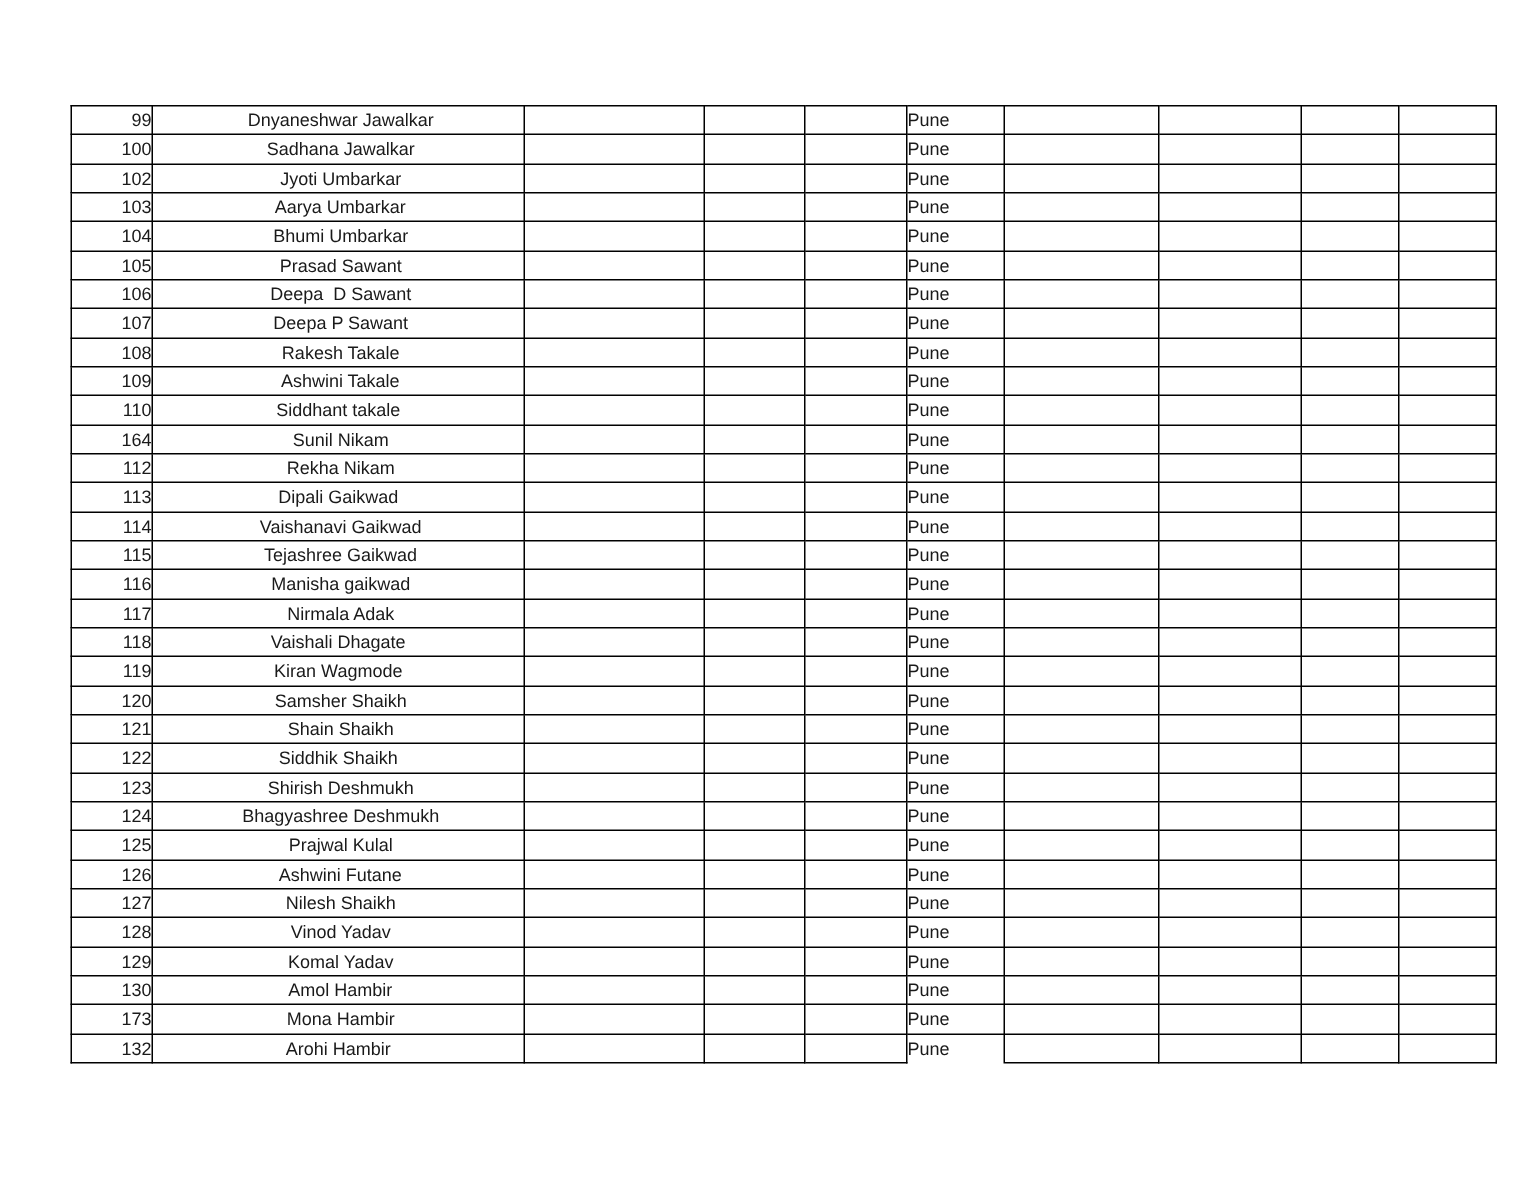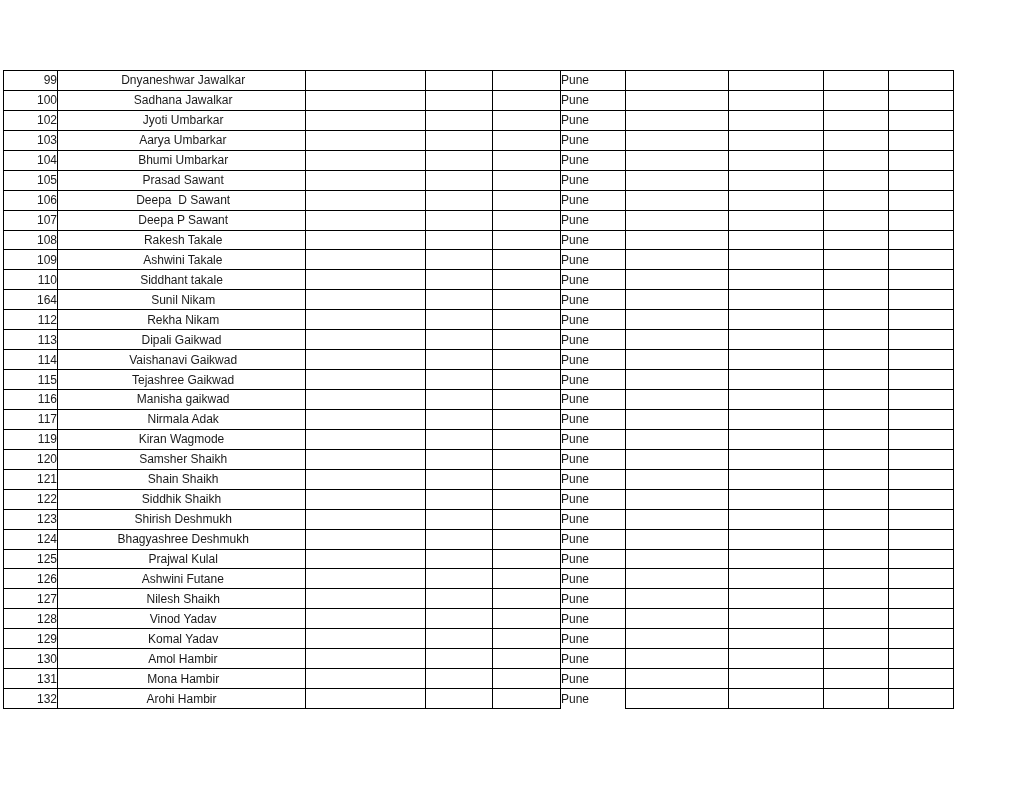--- a/index.html
+++ b/index.html
@@ -17,20 +17,21 @@
     height: 791px;
     background: var(--page-bg);
     position: relative;
     font-family: "Liberation Sans", sans-serif;
     overflow: hidden;
   }
   .page {
     position: absolute;
     inset: 0;
     background: var(--page-bg);
+    margin-left: 44px;
   }
   table.roster {
     position: absolute;
     left: 3px;
     top: 70px;
     width: 950px;
     height: 639px;
     border-collapse: collapse;
     table-layout: fixed;
     font-size: 12px;
@@ -297,20 +298,32 @@
     <td class="empty"></td>
     <td class="empty"></td>
     <td class="empty"></td>
     <td class="city">Pune</td>
     <td class="empty"></td>
     <td class="empty"></td>
     <td class="empty"></td>
     <td class="empty"></td>
   </tr>
         <tr>
+    <td class="num">118</td>
+    <td class="name">Vaishali Dhagate</td>
+    <td class="empty"></td>
+    <td class="empty"></td>
+    <td class="empty"></td>
+    <td class="city">Pune</td>
+    <td class="empty"></td>
+    <td class="empty"></td>
+    <td class="empty"></td>
+    <td class="empty"></td>
+  </tr>
+        <tr>
     <td class="num">119</td>
     <td class="name">Kiran Wagmode</td>
     <td class="empty"></td>
     <td class="empty"></td>
     <td class="empty"></td>
     <td class="city">Pune</td>
     <td class="empty"></td>
     <td class="empty"></td>
     <td class="empty"></td>
     <td class="empty"></td>
@@ -441,21 +454,21 @@
     <td class="empty"></td>
     <td class="empty"></td>
     <td class="empty"></td>
     <td class="city">Pune</td>
     <td class="empty"></td>
     <td class="empty"></td>
     <td class="empty"></td>
     <td class="empty"></td>
   </tr>
         <tr>
-    <td class="num">131</td>
+    <td class="num">173</td>
     <td class="name"> Mona Hambir</td>
     <td class="empty"></td>
     <td class="empty"></td>
     <td class="empty"></td>
     <td class="city">Pune</td>
     <td class="empty"></td>
     <td class="empty"></td>
     <td class="empty"></td>
     <td class="empty"></td>
   </tr>

